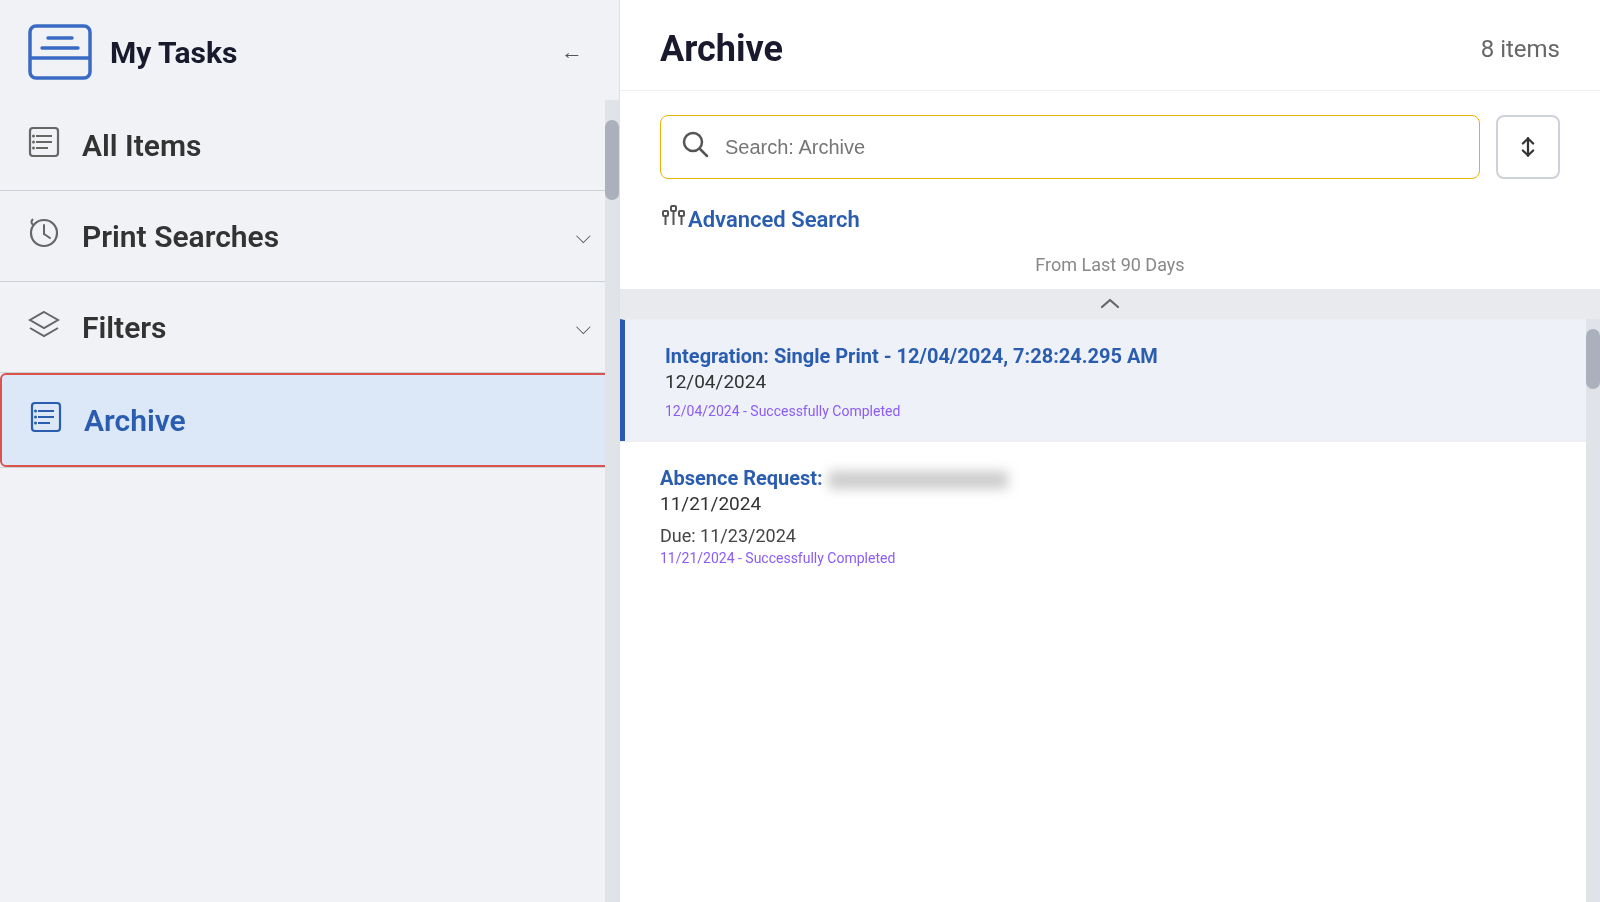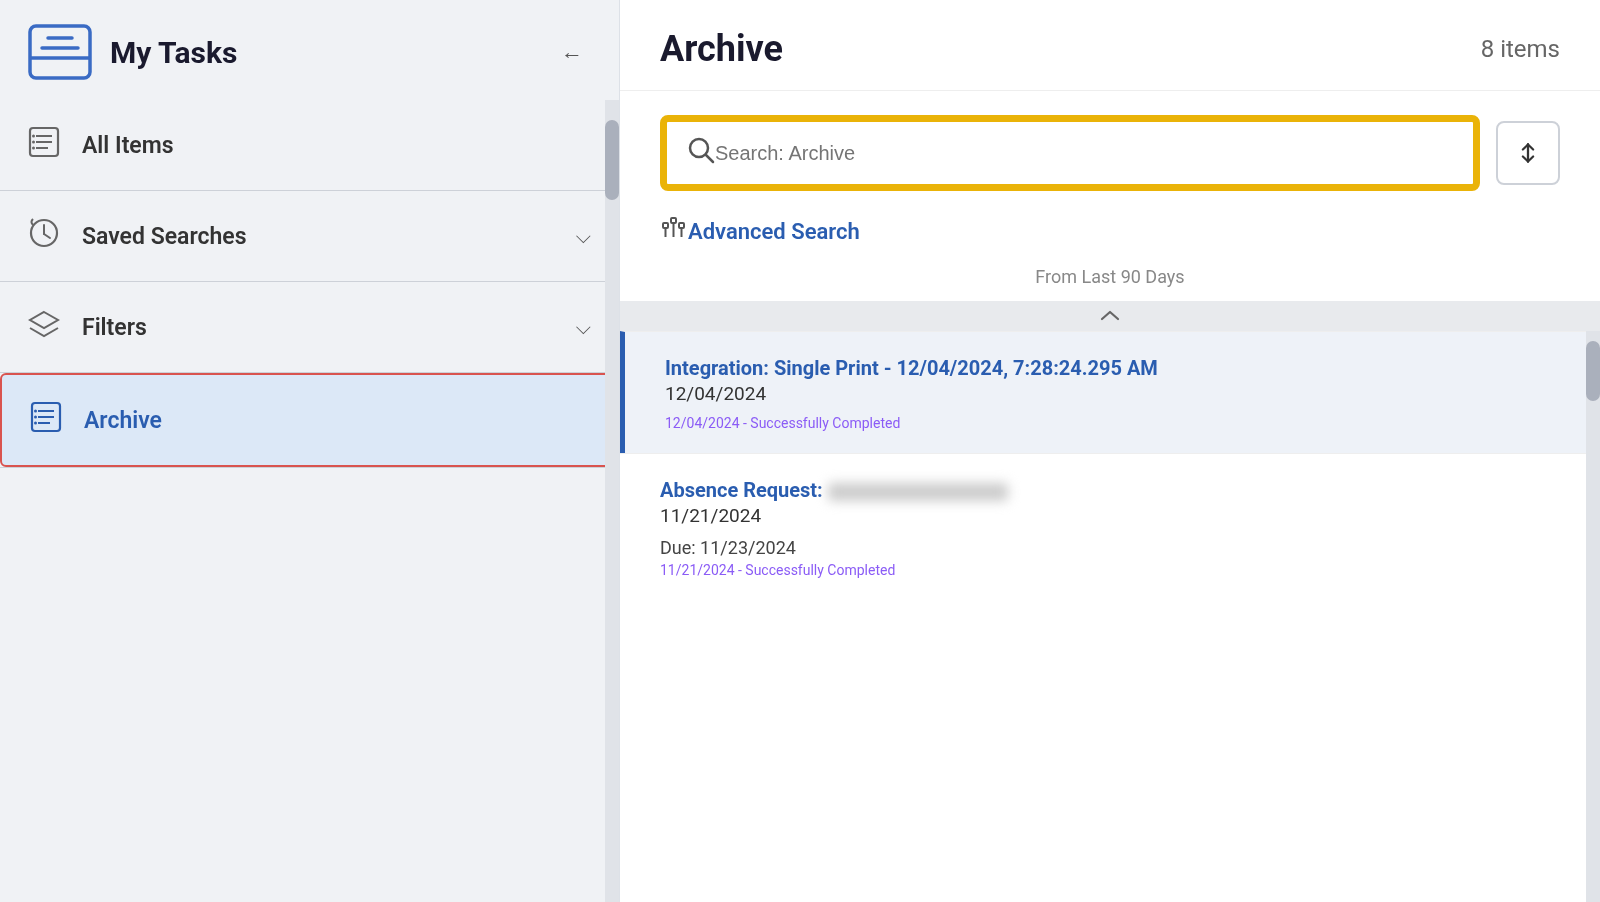--- a/index.html
+++ b/index.html
@@ -80,21 +80,21 @@
     .sidebar-nav-icon {
       color: #555;
       font-size: 26px;
     }
 
     .sidebar-nav-icon.active-icon {
       color: #2a5db0;
     }
 
     .sidebar-nav-label {
-      font-size: 23px;
+      font-size: 30px;
       font-weight: 600;
       color: #333;
     }
 
     .sidebar-nav-label.active-label {
       color: #2a5db0;
     }
 
     .sidebar-nav-item .chevron {
       margin-left: auto;
@@ -159,25 +159,25 @@
       padding: 24px 40px 12px 40px;
       display: flex;
       align-items: center;
       gap: 16px;
     }
 
     .search-box {
       flex: 1;
       display: flex;
       align-items: center;
-      border: 7px solid #eab308;
+      border: 1px solid #eab308;
       border-radius: 8px;
       padding: 14px 20px;
       background: #fff;
-      gap: 0;
+      gap: 16px;
     }
 
     .search-icon-svg {
       color: #555;
       font-size: 24px;
       flex-shrink: 0;
     }
 
     .search-input {
       border: none;
@@ -358,21 +358,21 @@
 
     <div class="sidebar-nav-item">
       <span class="sidebar-nav-icon">
         <svg width="32" height="32" viewBox="0 0 32 32" fill="none">
           <circle cx="16" cy="16" r="13" stroke="#666" stroke-width="2.2" fill="none"></circle>
           <line x1="16" y1="8" x2="16" y2="17" stroke="#666" stroke-width="2" stroke-linecap="round"></line>
           <line x1="16" y1="17" x2="22" y2="21" stroke="#666" stroke-width="2" stroke-linecap="round"></line>
           <path d="M5 8 Q2 5 5 2" stroke="#666" stroke-width="2" fill="none"></path>
         </svg>
       </span>
-      <span class="sidebar-nav-label">Saved Searches</span>
+      <span class="sidebar-nav-label">Print Searches</span>
       <span class="chevron">⌵</span>
     </div>
 
     <div class="sidebar-nav-item">
       <span class="sidebar-nav-icon">
         <svg width="32" height="32" viewBox="0 0 32 32" fill="none">
           <polygon points="16,4 30,12 16,20 2,12" stroke="#666" stroke-width="2" fill="none"></polygon>
           <polyline points="2,20 16,28 30,20" stroke="#666" stroke-width="2" fill="none"></polyline>
         </svg>
       </span>

